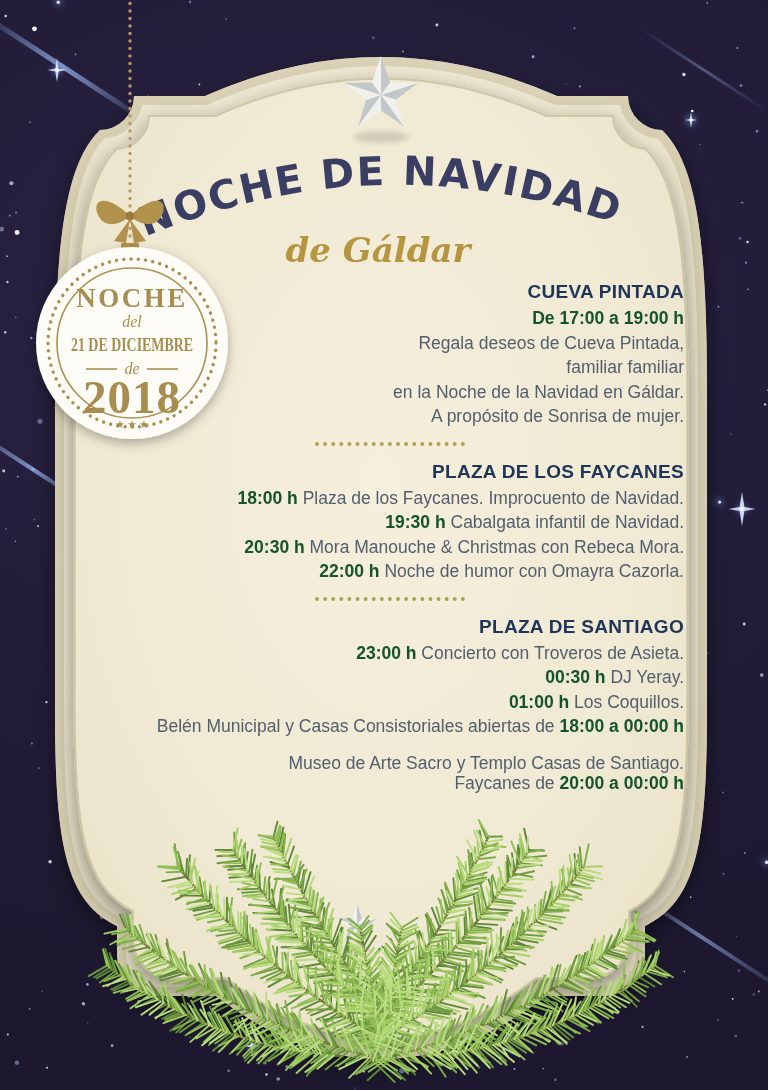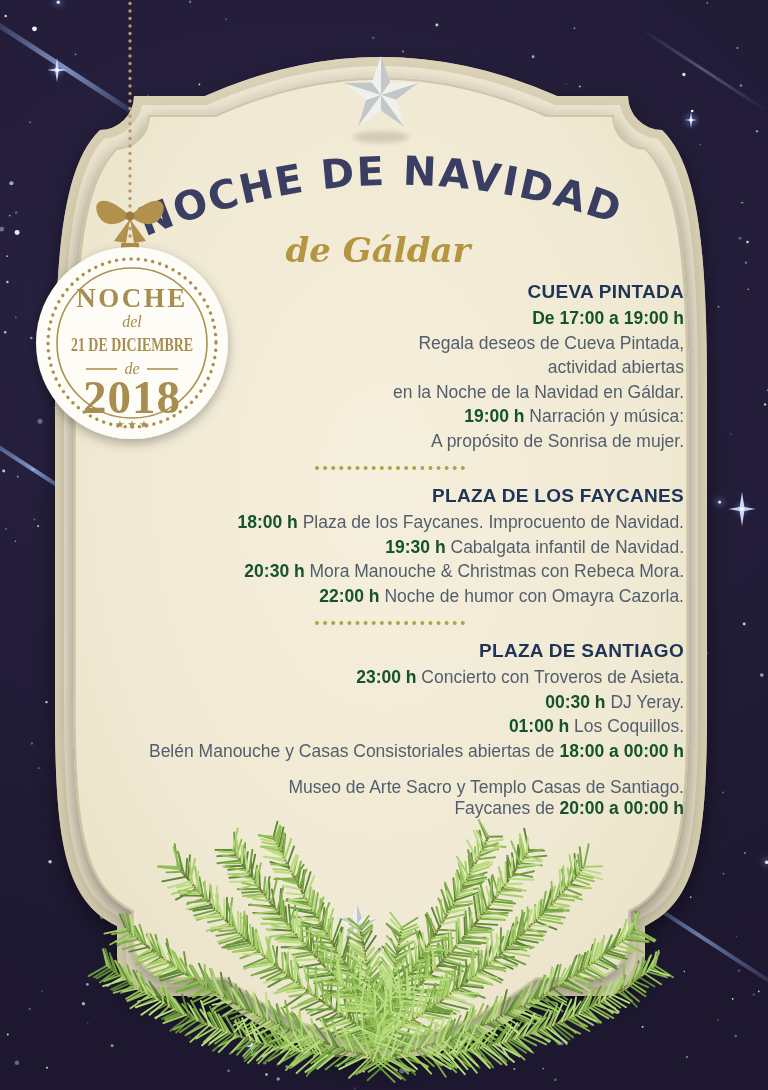--- a/index.html
+++ b/index.html
@@ -499,38 +499,37 @@
       <text x="132" y="428" font-size="10.5">★ ★ ★</text>
     </g>
   </g>
 </svg>
 
 <div class="content">
     <section class="sec">
       <h3 class="sec-title">CUEVA PINTADA</h3>
       <p class="line"><span class="b">De 17:00 a 19:00 h</span></p>
       <p class="line"><span>Regala deseos de Cueva Pintada,</span></p>
-      <p class="line"><span>actividad abiertas</span></p>
+      <p class="line"><span>familiar familiar</span></p>
       <p class="line"><span>en la Noche de la Navidad en Gáldar.</span></p>
-      <p class="line"><span class="b">19:00 h</span><span> Narración y música:</span></p>
       <p class="line"><span>A propósito de Sonrisa de mujer.</span></p>
     </section>
     <div class="divider"></div>
     <section class="sec">
       <h3 class="sec-title">PLAZA DE LOS FAYCANES</h3>
       <p class="line"><span class="b">18:00 h</span><span> Plaza de los Faycanes. Improcuento de Navidad.</span></p>
       <p class="line"><span class="b">19:30 h</span><span> Cabalgata infantil de Navidad.</span></p>
       <p class="line"><span class="b">20:30 h</span><span> Mora Manouche &amp; Christmas con Rebeca Mora.</span></p>
       <p class="line"><span class="b">22:00 h</span><span> Noche de humor con Omayra Cazorla.</span></p>
     </section>
     <div class="divider"></div>
     <section class="sec">
       <h3 class="sec-title">PLAZA DE SANTIAGO</h3>
       <p class="line"><span class="b">23:00 h</span><span> Concierto con Troveros de Asieta.</span></p>
       <p class="line"><span class="b">00:30 h</span><span> DJ Yeray.</span></p>
       <p class="line"><span class="b">01:00 h</span><span> Los Coquillos.</span></p>
-      <p class="line"><span>Belén Manouche y Casas Consistoriales abiertas de </span><span class="b">18:00 a 00:00 h</span></p>
+      <p class="line"><span>Belén Municipal y Casas Consistoriales abiertas de </span><span class="b">18:00 a 00:00 h</span></p>
     </section>
     <section class="sec tight gap">
       <p class="line"><span>Museo de Arte Sacro y Templo Casas de Santiago.</span></p>
       <p class="line"><span>Faycanes de </span><span class="b">20:00 a 00:00 h</span></p>
     </section>
   </div>
 
 </body></html>

